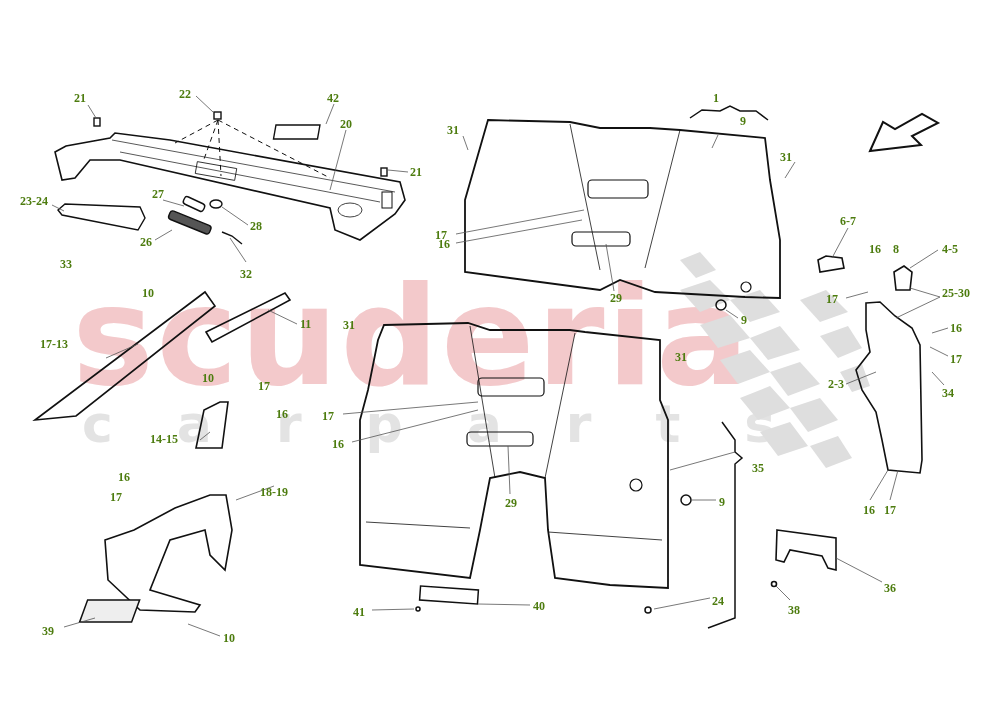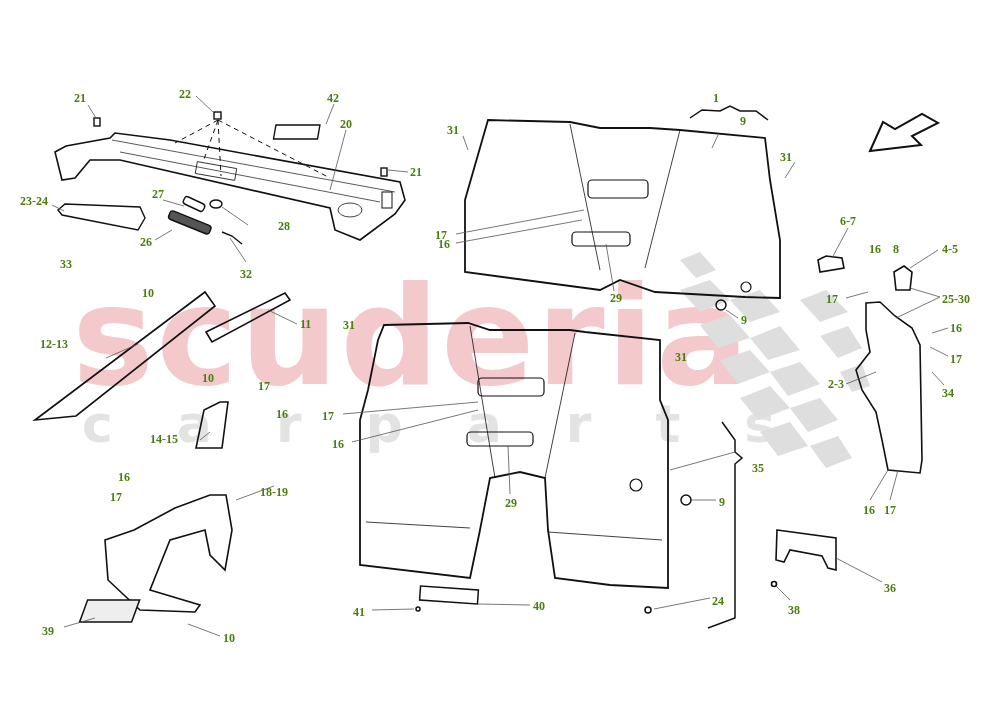--- a/index.html
+++ b/index.html
@@ -163,27 +163,27 @@
   </svg>
 
   <div id="callouts">
       <div class="callout" style="left: 74px; top: 92px;">21</div>
       <div class="callout" style="left: 179px; top: 88px;">22</div>
       <div class="callout" style="left: 327px; top: 92px;">42</div>
       <div class="callout" style="left: 340px; top: 118px;">20</div>
       <div class="callout" style="left: 410px; top: 166px;">21</div>
       <div class="callout" style="left: 20px; top: 195px;">23-24</div>
       <div class="callout" style="left: 152px; top: 188px;">27</div>
-      <div class="callout" style="left: 250px; top: 220px; margin-left: 28px;">28</div>
+      <div class="callout" style="left: 250px; top: 220px;">28</div>
       <div class="callout" style="left: 140px; top: 236px;">26</div>
       <div class="callout" style="left: 60px; top: 258px;">33</div>
       <div class="callout" style="left: 240px; top: 268px;">32</div>
       <div class="callout" style="left: 142px; top: 287px;">10</div>
       <div class="callout" style="left: 300px; top: 318px;">11</div>
-      <div class="callout" style="left: 40px; top: 338px;">12-13</div>
+      <div class="callout" style="left: 40px; top: 338px;">17-13</div>
       <div class="callout" style="left: 202px; top: 372px;">10</div>
       <div class="callout" style="left: 258px; top: 380px;">17</div>
       <div class="callout" style="left: 276px; top: 408px;">16</div>
       <div class="callout" style="left: 150px; top: 433px;">14-15</div>
       <div class="callout" style="left: 118px; top: 471px;">16</div>
       <div class="callout" style="left: 110px; top: 491px;">17</div>
       <div class="callout" style="left: 260px; top: 486px;">18-19</div>
       <div class="callout" style="left: 42px; top: 625px;">39</div>
       <div class="callout" style="left: 223px; top: 632px;">10</div>
       <div class="callout" style="left: 713px; top: 92px;">1</div>
@@ -202,21 +202,21 @@
       <div class="callout" style="left: 752px; top: 462px;">35</div>
       <div class="callout" style="left: 719px; top: 496px;">9</div>
       <div class="callout" style="left: 533px; top: 600px;">40</div>
       <div class="callout" style="left: 353px; top: 606px;">41</div>
       <div class="callout" style="left: 712px; top: 595px;">24</div>
       <div class="callout" style="left: 840px; top: 215px;">6-7</div>
       <div class="callout" style="left: 869px; top: 243px;">16</div>
       <div class="callout" style="left: 893px; top: 243px;">8</div>
       <div class="callout" style="left: 942px; top: 243px;">4-5</div>
       <div class="callout" style="left: 826px; top: 293px;">17</div>
-      <div class="callout" style="left: 942px; top: 293px;">25-30</div>
+      <div class="callout" style="left: 942px; top: 287px;">25-30</div>
       <div class="callout" style="left: 950px; top: 322px;">16</div>
       <div class="callout" style="left: 950px; top: 353px;">17</div>
       <div class="callout" style="left: 828px; top: 378px;">2-3</div>
       <div class="callout" style="left: 942px; top: 387px;">34</div>
       <div class="callout" style="left: 863px; top: 504px;">16</div>
       <div class="callout" style="left: 884px; top: 504px;">17</div>
       <div class="callout" style="left: 884px; top: 582px;">36</div>
       <div class="callout" style="left: 788px; top: 604px;">38</div>
     </div>
 </div>

